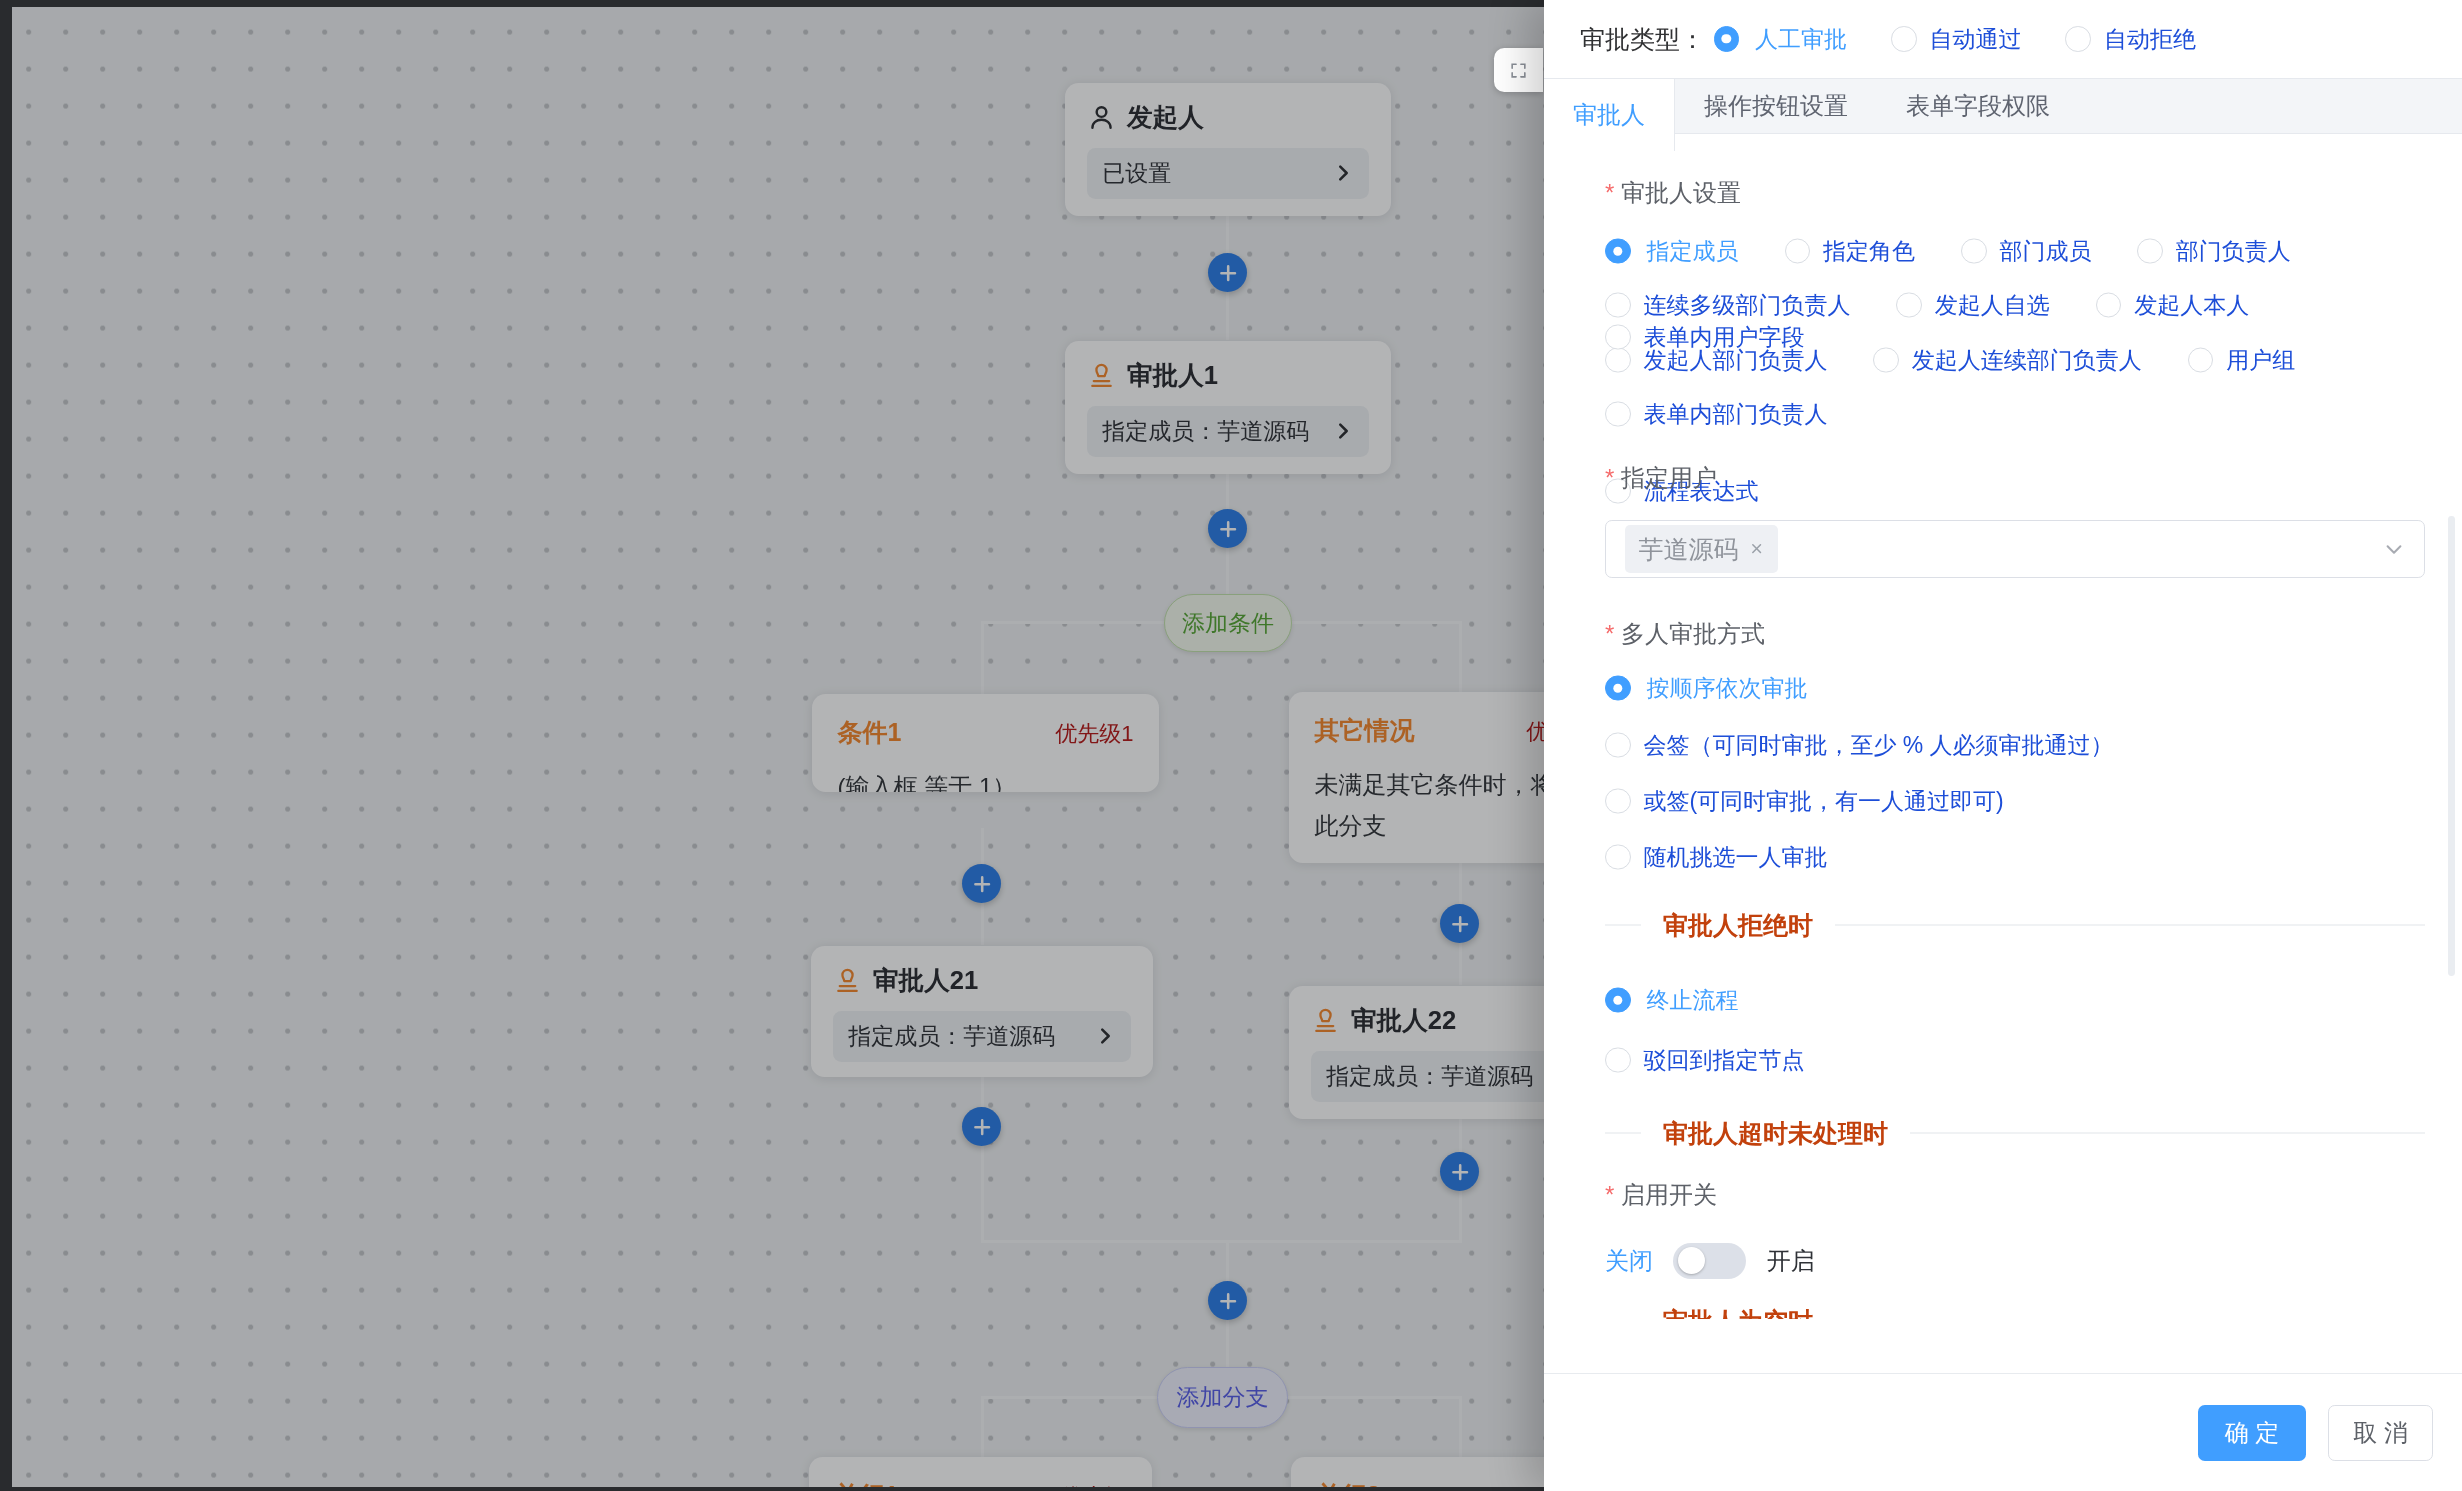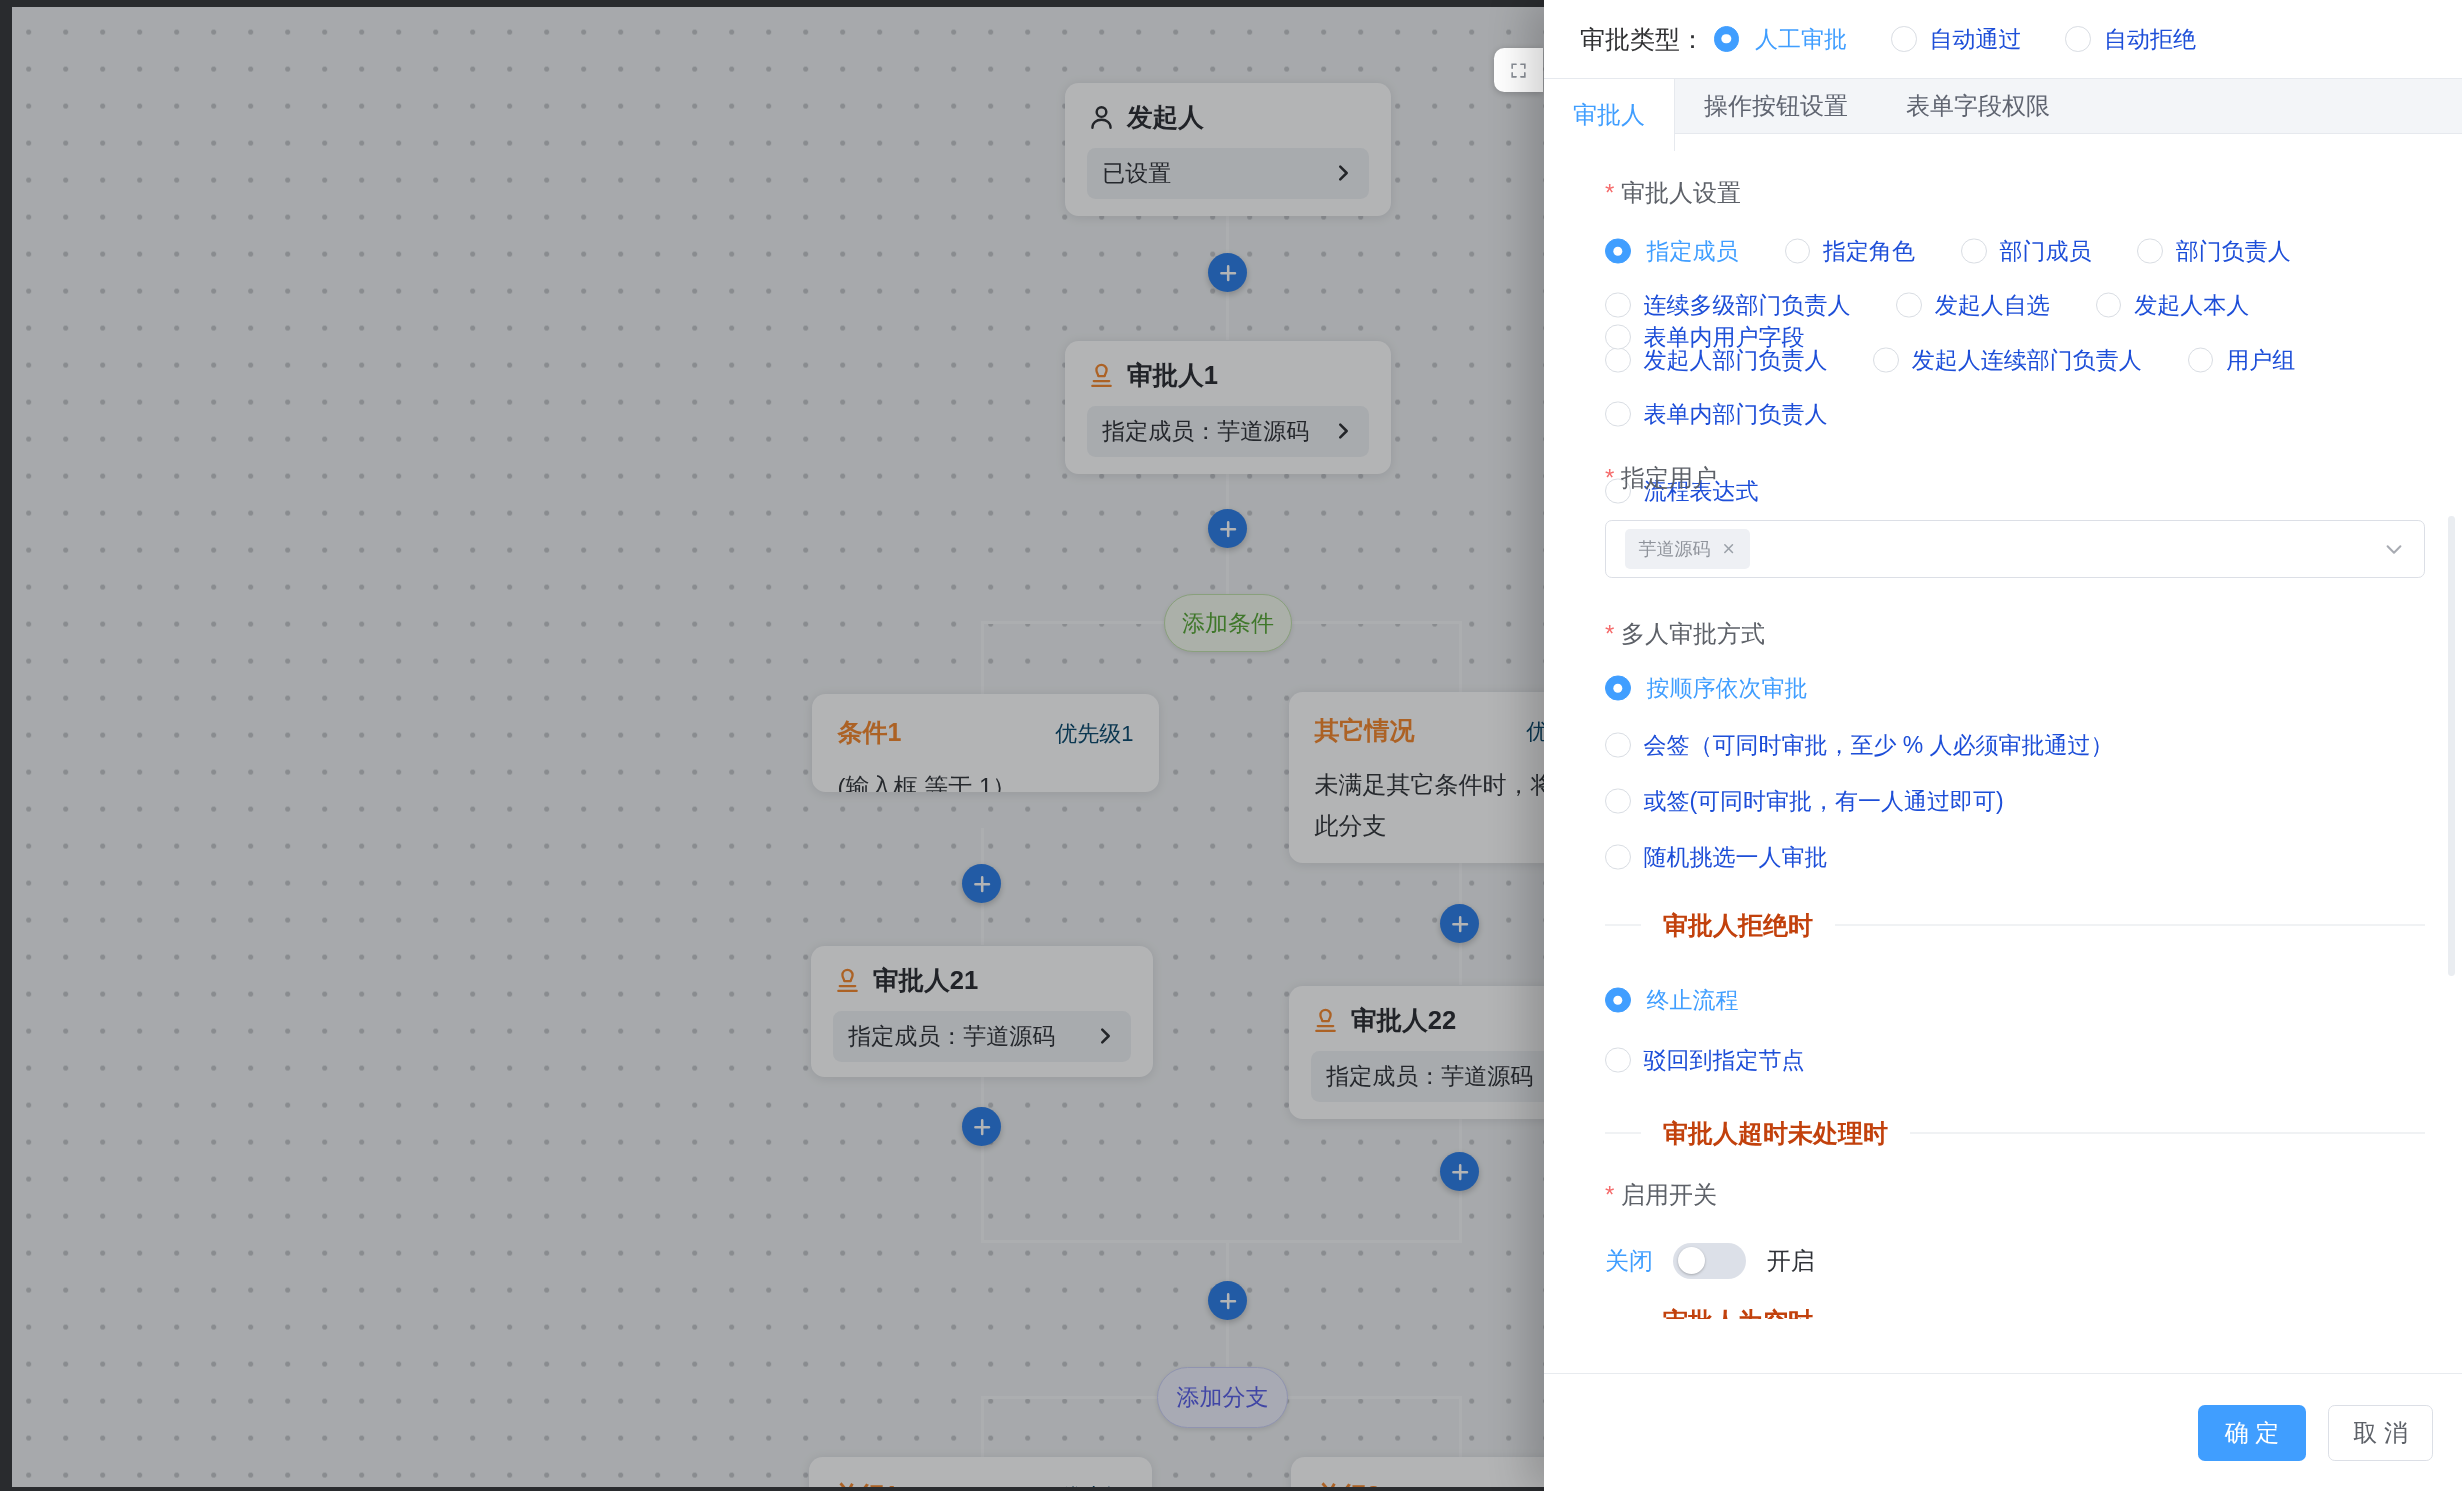--- a/index.html
+++ b/index.html
@@ -19,21 +19,21 @@
 
   .node{position:absolute;background:#fff;border-radius:13.6px;padding:17px 22px;z-index:2;
         box-shadow:0 1.7px 10.2px rgba(20,24,34,.10);overflow:hidden;cursor:pointer;}
   .nhead{display:flex;align-items:center;gap:11px;font-size:25.6px;font-weight:700;color:#2c2e33;white-space:nowrap;}
   .nhead svg{flex:none;}
   .nsub{margin-top:12.8px;background:#f0f2f5;border-radius:8.5px;padding:10.2px 15.3px;display:flex;
         align-items:center;font-size:23px;color:#303339;white-space:nowrap;}
   .nsub .txt{flex:1;overflow:hidden;}
   .chead{display:flex;align-items:baseline;justify-content:space-between;}
   .ctitle{font-size:25px;font-weight:700;color:#f5882f;white-space:nowrap;}
-  .cpri{font-size:22px;color:#0c4a6e;white-space:nowrap;}
+  .cpri{font-size:22px;color:#b91c1c;white-space:nowrap;}
   .cbody{margin-top:17px;font-size:24px;color:#33363b;line-height:1.72;}
 
   .plus{position:absolute;width:39px;height:39px;margin:-19.6px 0 0 -19.6px;border-radius:50%;background:#2e7fe8;
         z-index:2;display:flex;align-items:center;justify-content:center;box-shadow:0 2.6px 6.8px rgba(0,0,0,.22);cursor:pointer;}
   .pill{position:absolute;z-index:2;display:flex;align-items:center;justify-content:center;border-radius:31px;
         font-size:23px;box-shadow:0 1.7px 5.1px rgba(0,0,0,.10);cursor:pointer;white-space:nowrap;}
   .pill-cond{left:1164px;top:594px;width:128px;height:58px;background:#f3f9ee;border:1.7px solid #c3e2ad;color:#58a736;}
   .pill-branch{left:1157px;top:1367px;width:131px;height:61px;background:#eff1fe;border:1.7px solid #ccd0f8;color:#595fe8;}
 
   .dim{position:absolute;left:0;top:0;bottom:0;width:1544px;background:rgba(10,12,16,.31);z-index:5;}
@@ -67,21 +67,21 @@
   .rlist{display:flex;}
 
   .sec-divider{display:flex;align-items:center;}
   .sec-divider::before{content:"";width:36px;height:1.7px;background:#e2e5ea;}
   .sec-divider::after{content:"";flex:1;height:1.7px;background:#e2e5ea;}
   .sec-divider span{padding:0 22px;font-size:25px;font-weight:700;color:#c2410c;white-space:nowrap;text-align:center;}
 
   .select-box{height:58px;border:1.7px solid #dcdfe6;border-radius:6.8px;display:flex;align-items:center;
         padding:0 19px;background:#fff;cursor:pointer;}
   .user-tag{display:flex;align-items:center;gap:10.2px;background:#eef0f4;border-radius:5.1px;padding:7.7px 13.6px;
-        font-size:18px;color:#8f939b;}
+        font-size:25px;color:#8f939b;}
   .select-caret{margin-left:auto;display:flex;}
 
   .switch-row{display:flex;align-items:center;gap:20.4px;font-size:24px;}
   .sw-off{color:#409eff;}
   .sw-on{color:#2f3237;}
   .switch{width:73px;height:36px;border-radius:18px;background:#dce0e8;position:relative;cursor:pointer;flex:none;}
   .switch::after{content:"";position:absolute;left:4.3px;top:4.3px;width:27px;height:27px;border-radius:50%;
         background:#fff;box-shadow:0 0.9px 2.6px rgba(0,0,0,.25);}
 
   .scroll-thumb{position:absolute;right:6.8px;top:366px;width:6.8px;height:460px;border-radius:3.4px;background:#eaedf1;}

